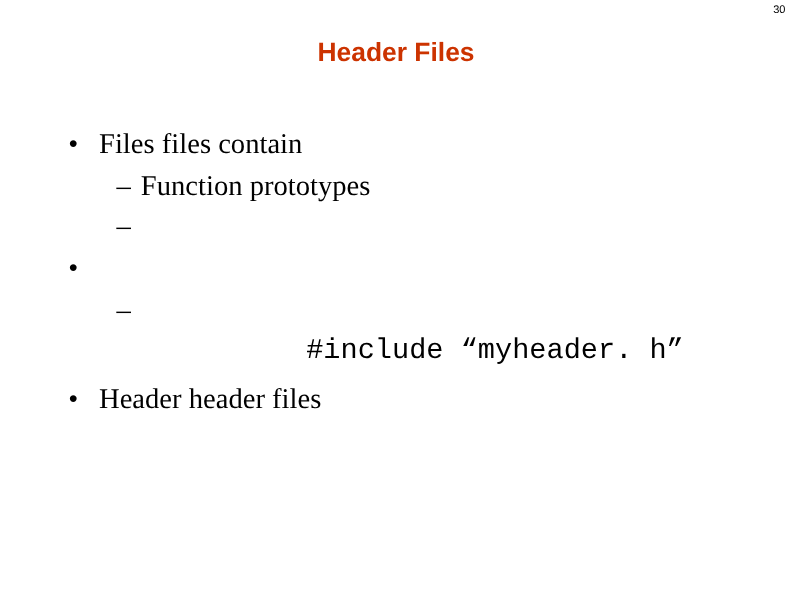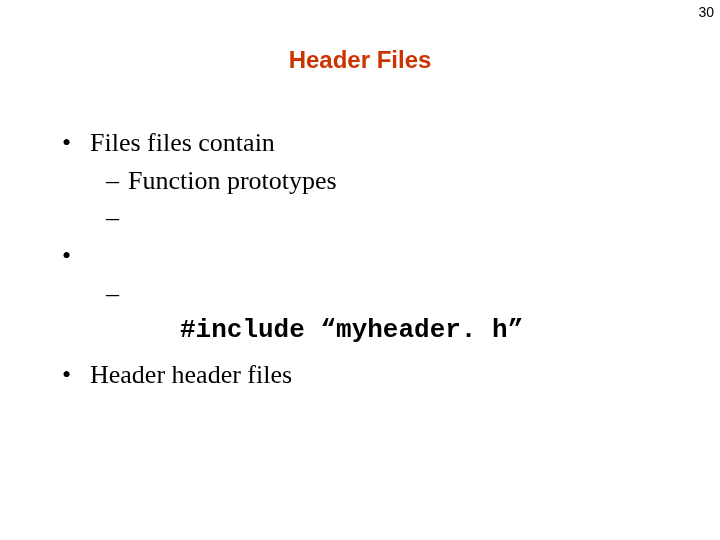--- a/index.html
+++ b/index.html
@@ -11,30 +11,30 @@
     font-family: "Times New Roman", Times, serif;
     color: #000000;
     position: relative;
     overflow: hidden;
   }
   .page-number {
     position: absolute;
     top: 4px;
     right: 6px;
     font-family: Arial, Helvetica, sans-serif;
-    font-size: 14px;
+    font-size: 10px;
     color: #000;
   }
   .title {
     text-align: center;
     font-family: Arial, Helvetica, sans-serif;
     font-weight: bold;
     font-size: 24px;
     color: #cc3300;
-    margin-top: 46px;
+    margin-top: 34px;
     margin-bottom: 50px;
   }
   .content {
     margin-left: 62px;
     font-size: 26px;
     line-height: 1.45;
   }
   .bullet {
     display: flex;
     align-items: flex-start;
@@ -48,22 +48,23 @@
     display: flex;
     align-items: flex-start;
   }
   .sub .dash {
     width: 22px;
     flex: 0 0 22px;
   }
   .code-line {
     margin-left: 118px;
     font-family: "Courier New", Courier, monospace;
-    font-weight: bold;
+    font-weight: normal;
     font-size: 26px;
+    text-align: center;
   }
   .gap {
     height: 6px;
   }
 </style>
 </head>
 <body>
 
 <div class="page-number">30</div>
 

